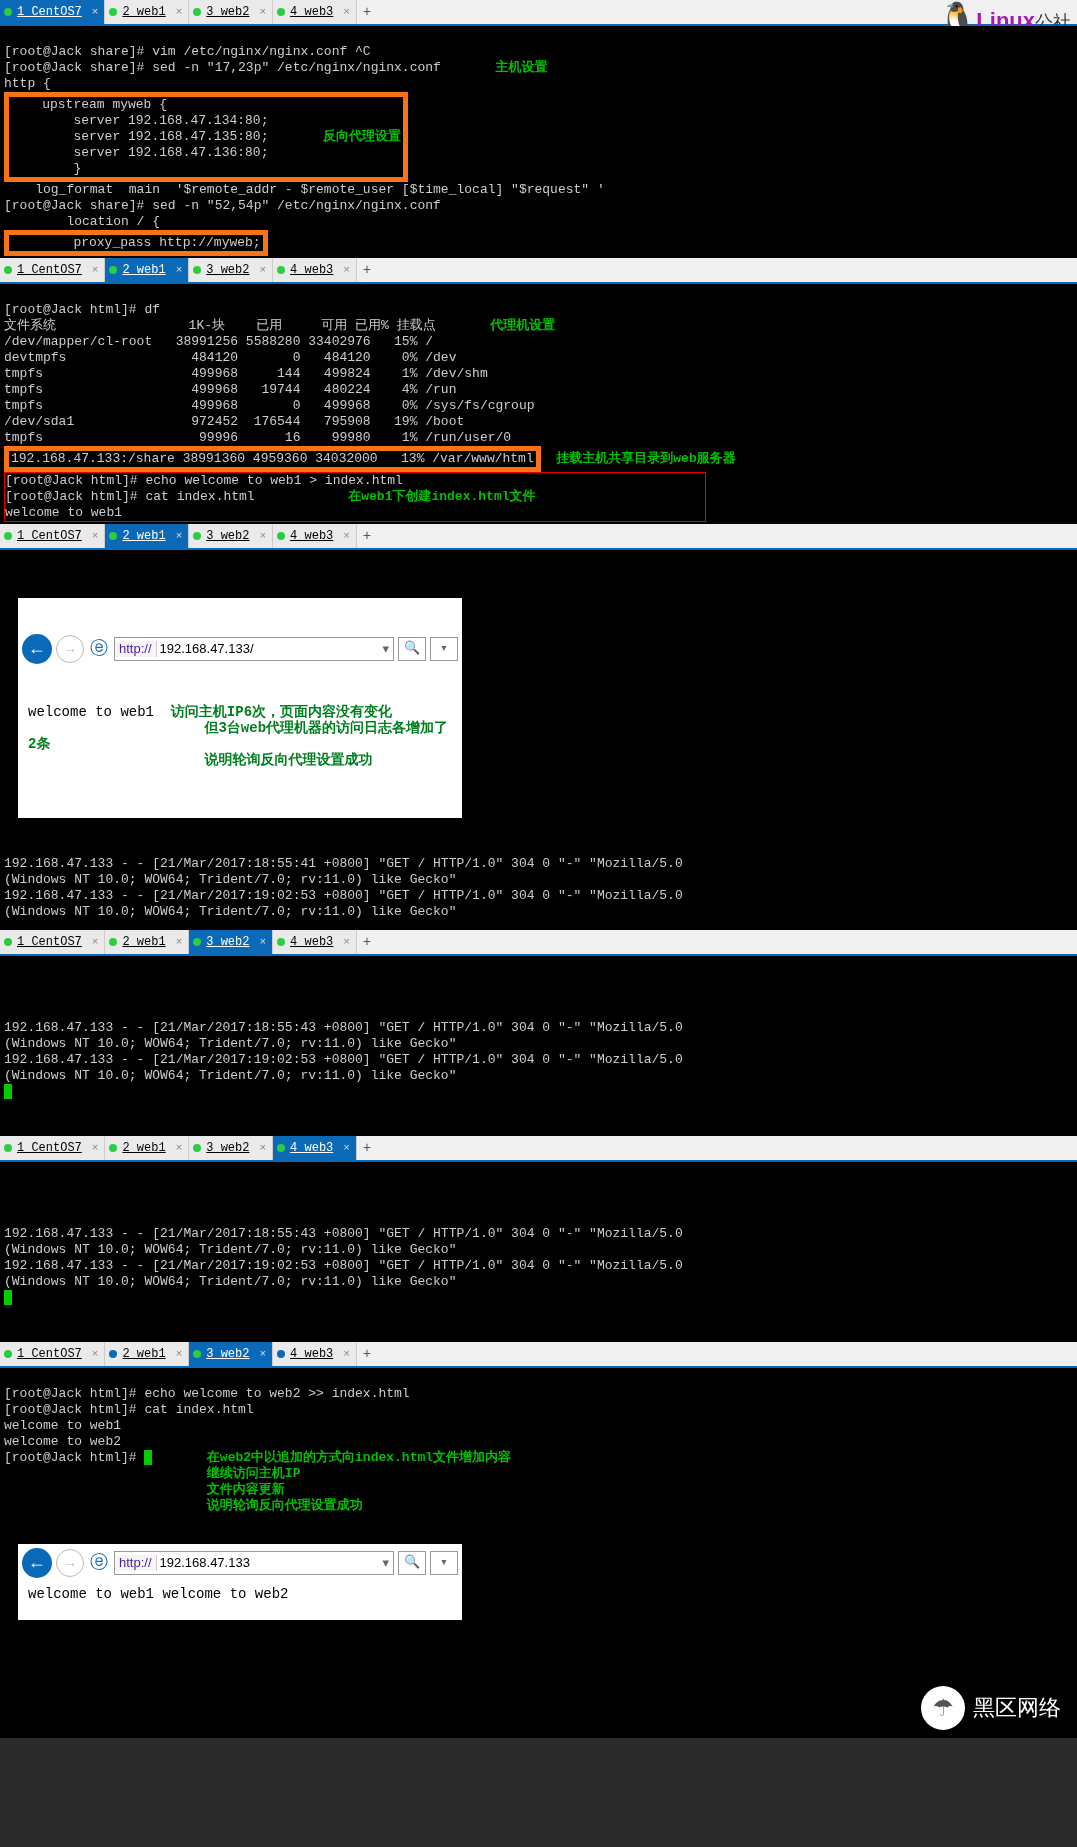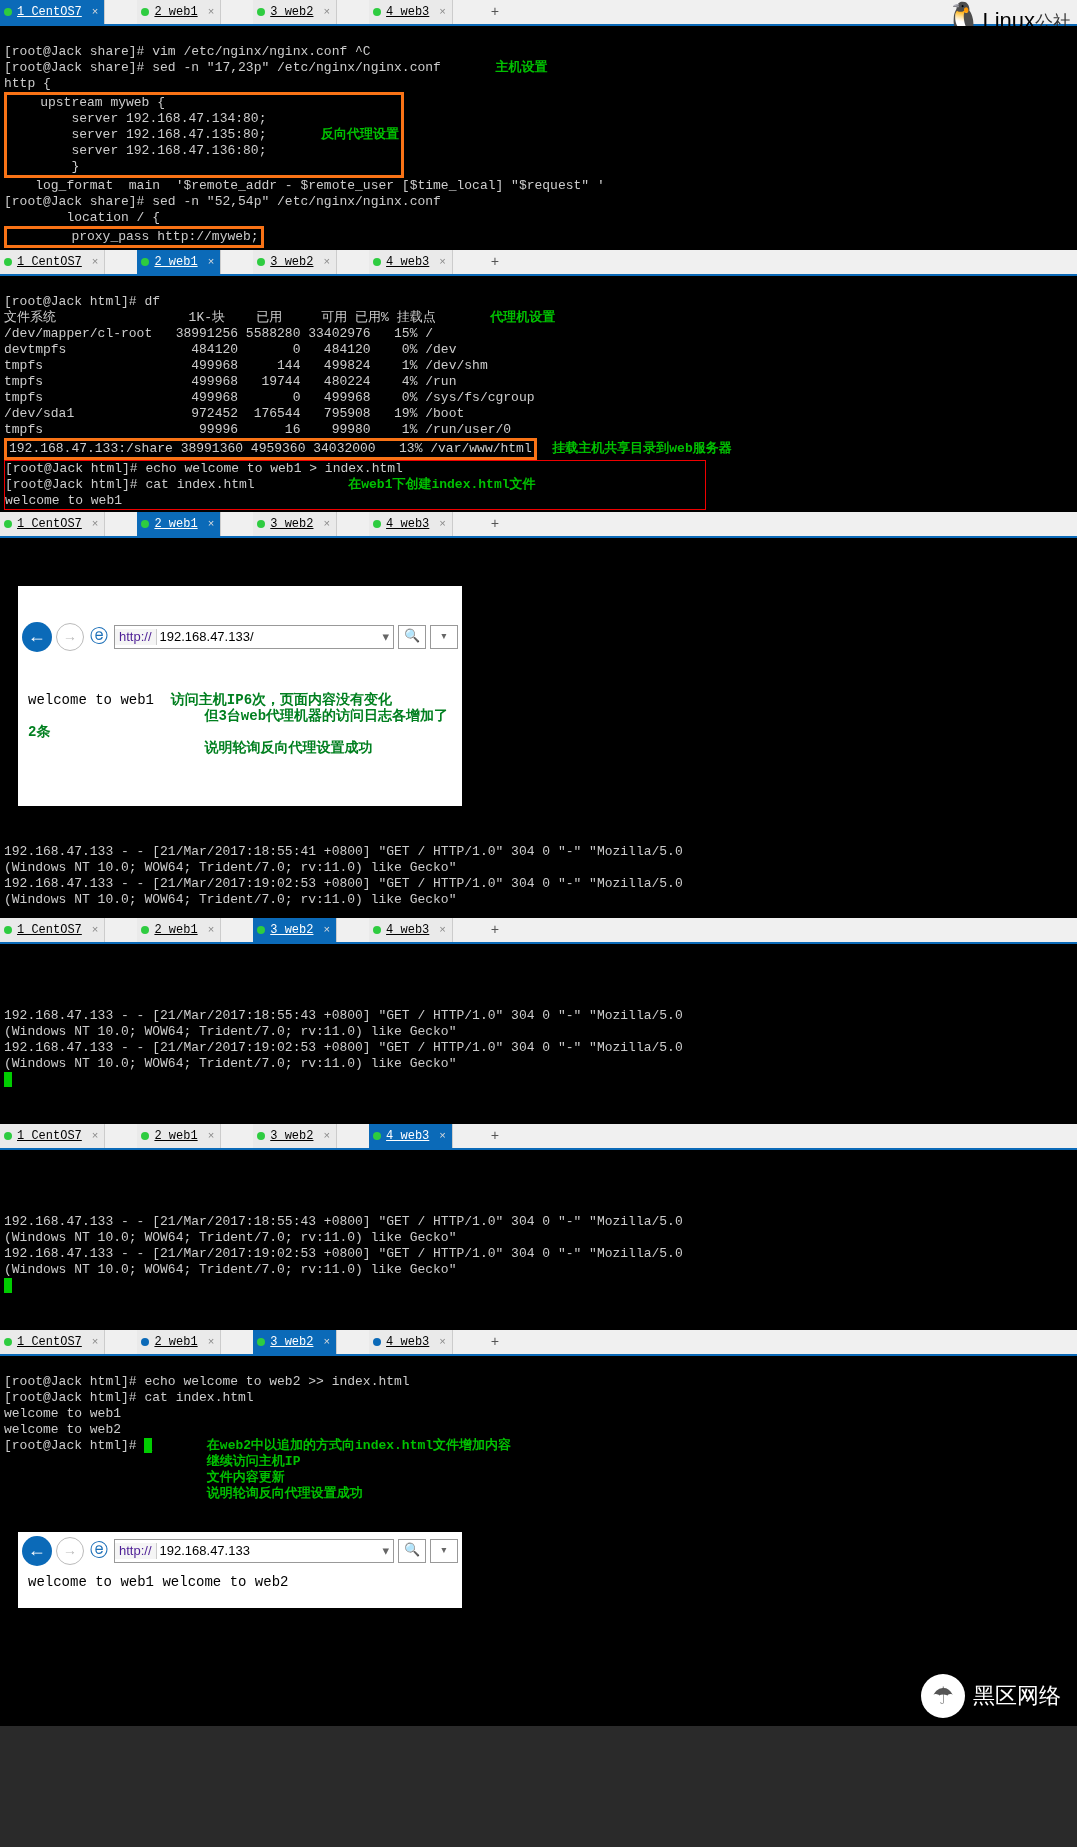--- a/index.html
+++ b/index.html
@@ -13,21 +13,20 @@
   .panel {
     background: #000;
     margin-bottom: 0;
   }
   .tabbar {
     background: #f0f0f0;
     display: flex;
     align-items: center;
     height: 24px;
     border-bottom: 2px solid #0b6ab8;
-    gap: 32px;
   }
   .tab {
     display: flex;
     align-items: center;
     padding: 2px 6px 2px 4px;
     background: #eaeaea;
     border-right: 1px solid #ccc;
     font-size: 12px;
     cursor: pointer;
     height: 20px;
@@ -63,33 +62,33 @@
     background: #000;
     color: #ccc;
     padding: 2px 4px;
     white-space: pre;
     line-height: 16px;
     position: relative;
     overflow: hidden;
   }
   .green { color: #00c000; font-weight: bold; margin-top: 32px; }
   .red-box {
-    border: 3px solid #f97316;
+    border: 5px solid #f97316;
     padding: 0 2px;
     display: inline-block;
   }
   .red-line { border:1px solid #e00; }
   .logo {
     position: absolute;
     top: 0;
     right: 6px;
     font-family: Arial, sans-serif;
   }
   .logo .penguin { font-size:30px; }
-  .logo .linux { color:#000000; font-weight:normal; font-size:22px; }
+  .logo .linux { color:#a21caf; font-weight:bold; font-size:22px; }
   .logo .cn { color:#333;font-size:18px;text-align:center; }
   .logo .url { color:#c00; font-size:11px; display:block; text-align:right;}
   .browser-box {
     background:#fff;
     margin:14px 0 6px 14px;
     width:444px;
     padding:0;
   }
   .browser-bar {
     display:flex;

